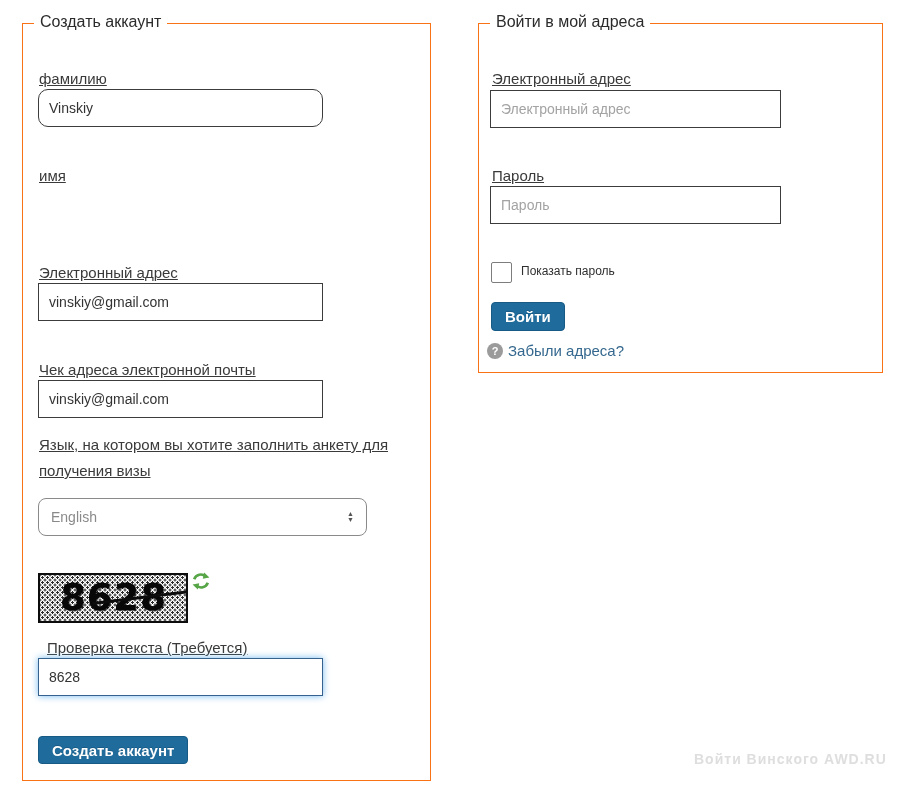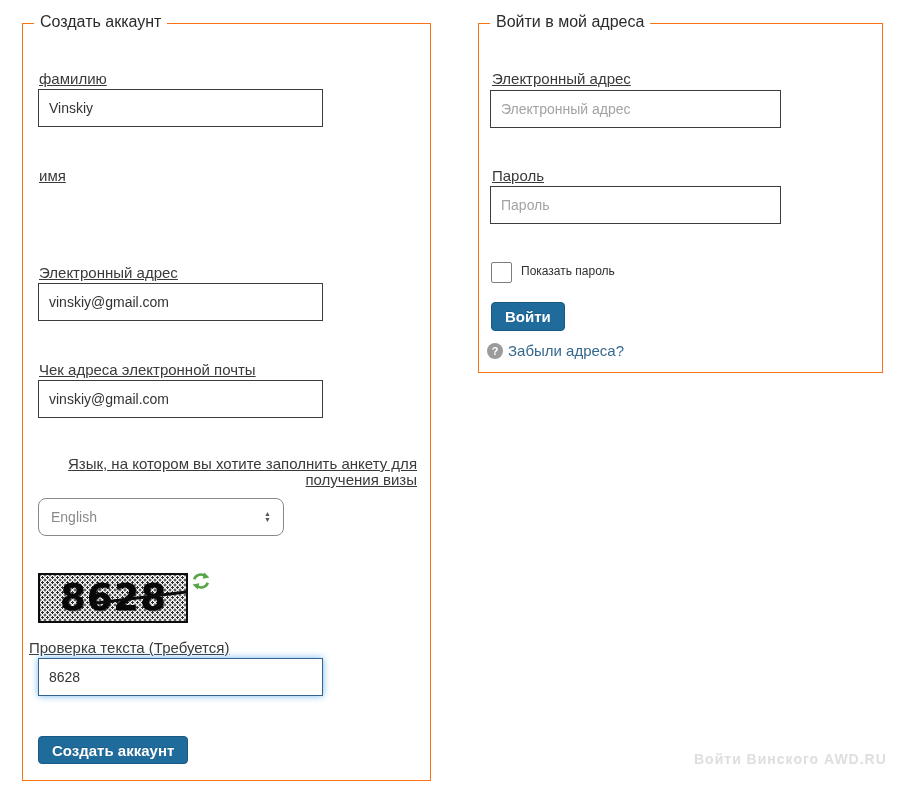--- a/index.html
+++ b/index.html
@@ -28,21 +28,21 @@
   }
   .txt-input::placeholder { color:#a3a3a3; opacity:1; }
   .login-panel .txt-input { width:291px; }
 
   .txt-input.focused {
     border:1px solid #35618e;
     box-shadow:0 0 7px rgba(82,168,236,.8);
   }
 
   .select-box {
-    position:absolute; left:15px; top:474px; width:246px; height:38px;
+    position:absolute; left:15px; top:474px; width:329px; height:38px;
     border:1px solid #8a8a8a; border-radius:8px; background:#fff;
     display:flex; align-items:center; padding:8px 12px; cursor:default;
   }
   .select-value { font-size:14px; color:#8a8a8a; flex:1; }
   .select-arrows {
     display:flex; flex-direction:column; align-items:center;
     font-size:7px; color:#555; line-height:6px; letter-spacing:0;
   }
 
   .captcha-box {
@@ -107,31 +107,31 @@
     color:rgba(195,195,195,.55); white-space:nowrap;
   }
 </style>
 </head>
 <body>
 
 <section class="panel create-panel">
   <div class="panel-legend">Создать аккаунт</div>
 
   <label class="fld-label" style="left:16px; top:46px;">фамилию</label>
-  <input class="txt-input" style="left: 15px; top: 65px;" type="text" value="Vinskiy">
+  <input class="txt-input" style="left: 15px; top: 65px; border-radius: 10px;" type="text" value="Vinskiy">
 
   <label class="fld-label" style="left:16px; top:143px;">имя</label>
 
   <label class="fld-label" style="left:16px; top:240px;">Электронный адрес</label>
   <input class="txt-input" style="left: 15px; top: 259px;" type="text" value="vinskiy@gmail.com">
 
   <label class="fld-label" style="left:16px; top:337px;">Чек адреса электронной почты</label>
   <input class="txt-input" style="left: 15px; top: 356px;" type="text" value="vinskiy@gmail.com">
 
-  <label class="fld-label" style="left:16px; top:432px; width:378px; line-height:16px;text-align:right;">Язык, на котором вы хотите заполнить анкету для получения визы</label>
+  <label class="fld-label" style="left:16px; top:408px; width:378px; line-height:26px;">Язык, на котором вы хотите заполнить анкету для получения визы</label>
   <div class="select-box">
     <span class="select-value">English</span>
     <span class="select-arrows">
       <span>▲</span>
         <span>▼</span>
     </span>
   </div>
 
   <div class="captcha-box">
     <span class="captcha-digits">8628</span>
@@ -139,21 +139,21 @@
   </div>
   <button class="refresh-btn">
     <svg width="20" height="20" viewBox="0 0 20 20">
       <path d="M3.2 8.2 a7 7 0 0 1 11.5 -2.6" fill="none" stroke="#56a546" stroke-width="2.6"></path>
       <polygon points="13.2,1.6 18.4,6.4 11.8,7.8" fill="#56a546"></polygon>
       <path d="M16.8 11.8 a7 7 0 0 1 -11.5 2.6" fill="none" stroke="#56a546" stroke-width="2.6"></path>
       <polygon points="6.8,18.4 1.6,13.6 8.2,12.2" fill="#56a546"></polygon>
     </svg>
   </button>
 
-  <label class="fld-label" style="left:6px; top:615px;">Проверка текста (Требуется)</label>
+  <label class="fld-label" style="left:24px; top:615px;">Проверка текста (Требуется)</label>
   <input class="txt-input focused" style="left: 15px; top: 634px;" type="text" value="8628">
 
   <button class="btn create-submit">Создать аккаунт</button>
 </section>
 
 <section class="panel login-panel">
   <div class="panel-legend">Войти в мой адреса</div>
 
   <label class="fld-label" style="left:13px; top:46px;">Электронный адрес</label>
   <input class="txt-input" style="left: 11px; top: 66px;" type="text" placeholder="Электронный адрес">

